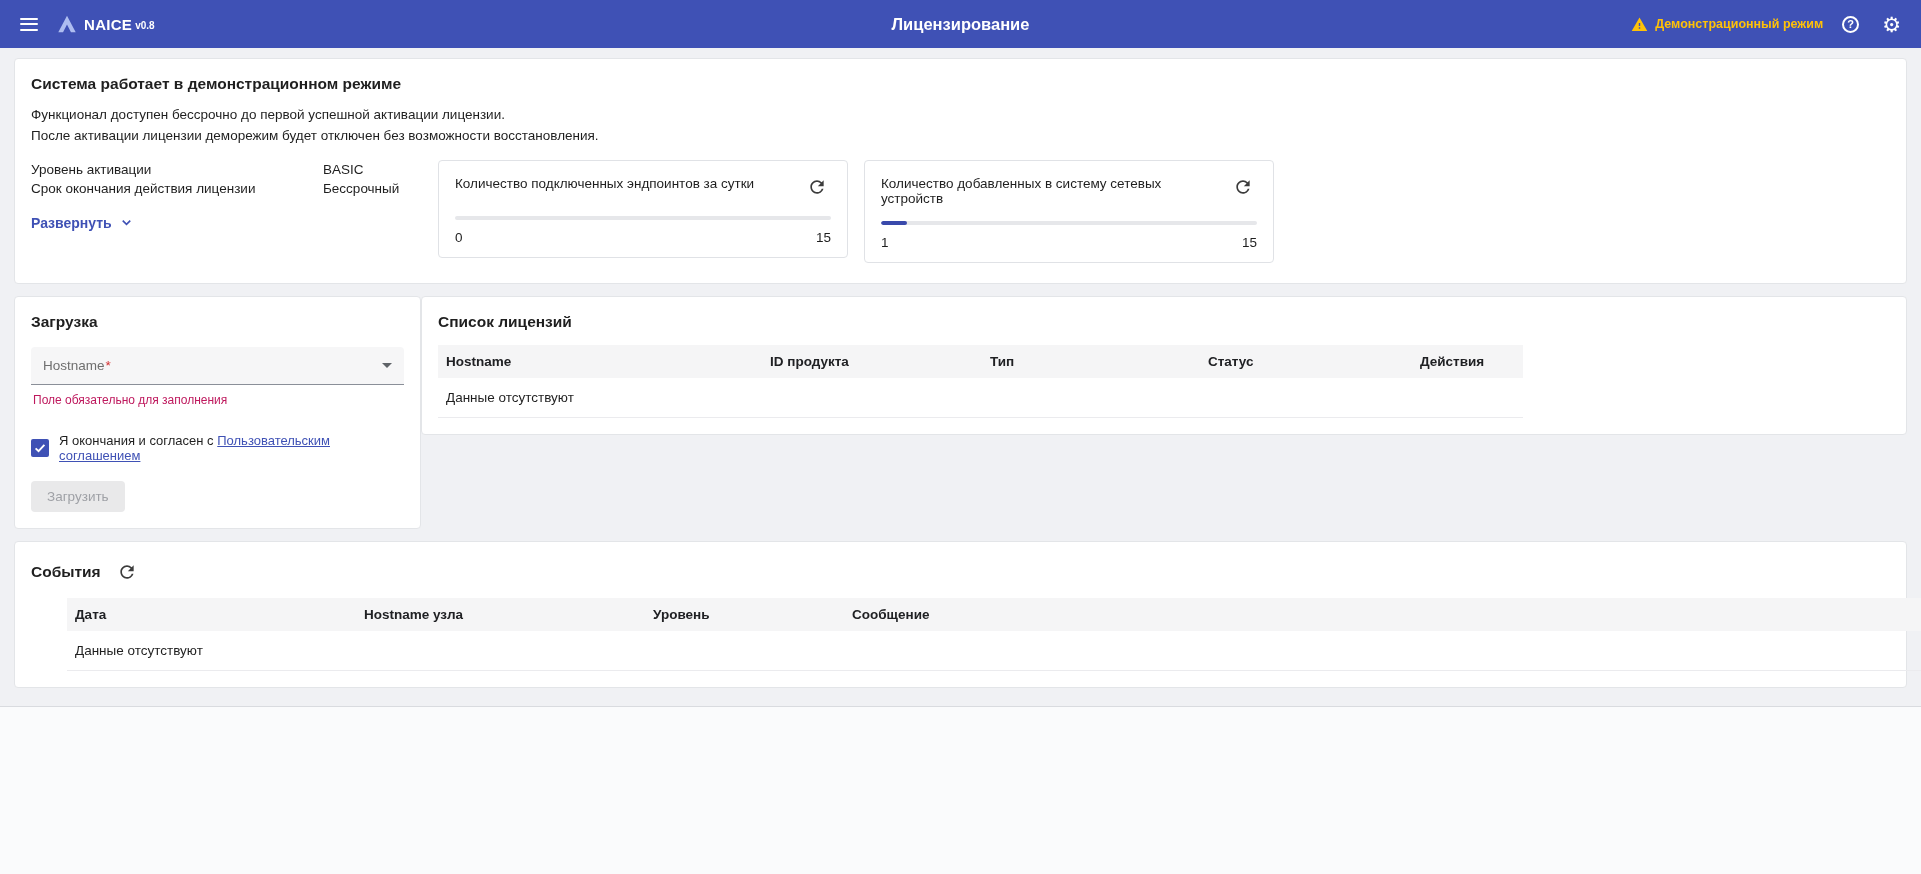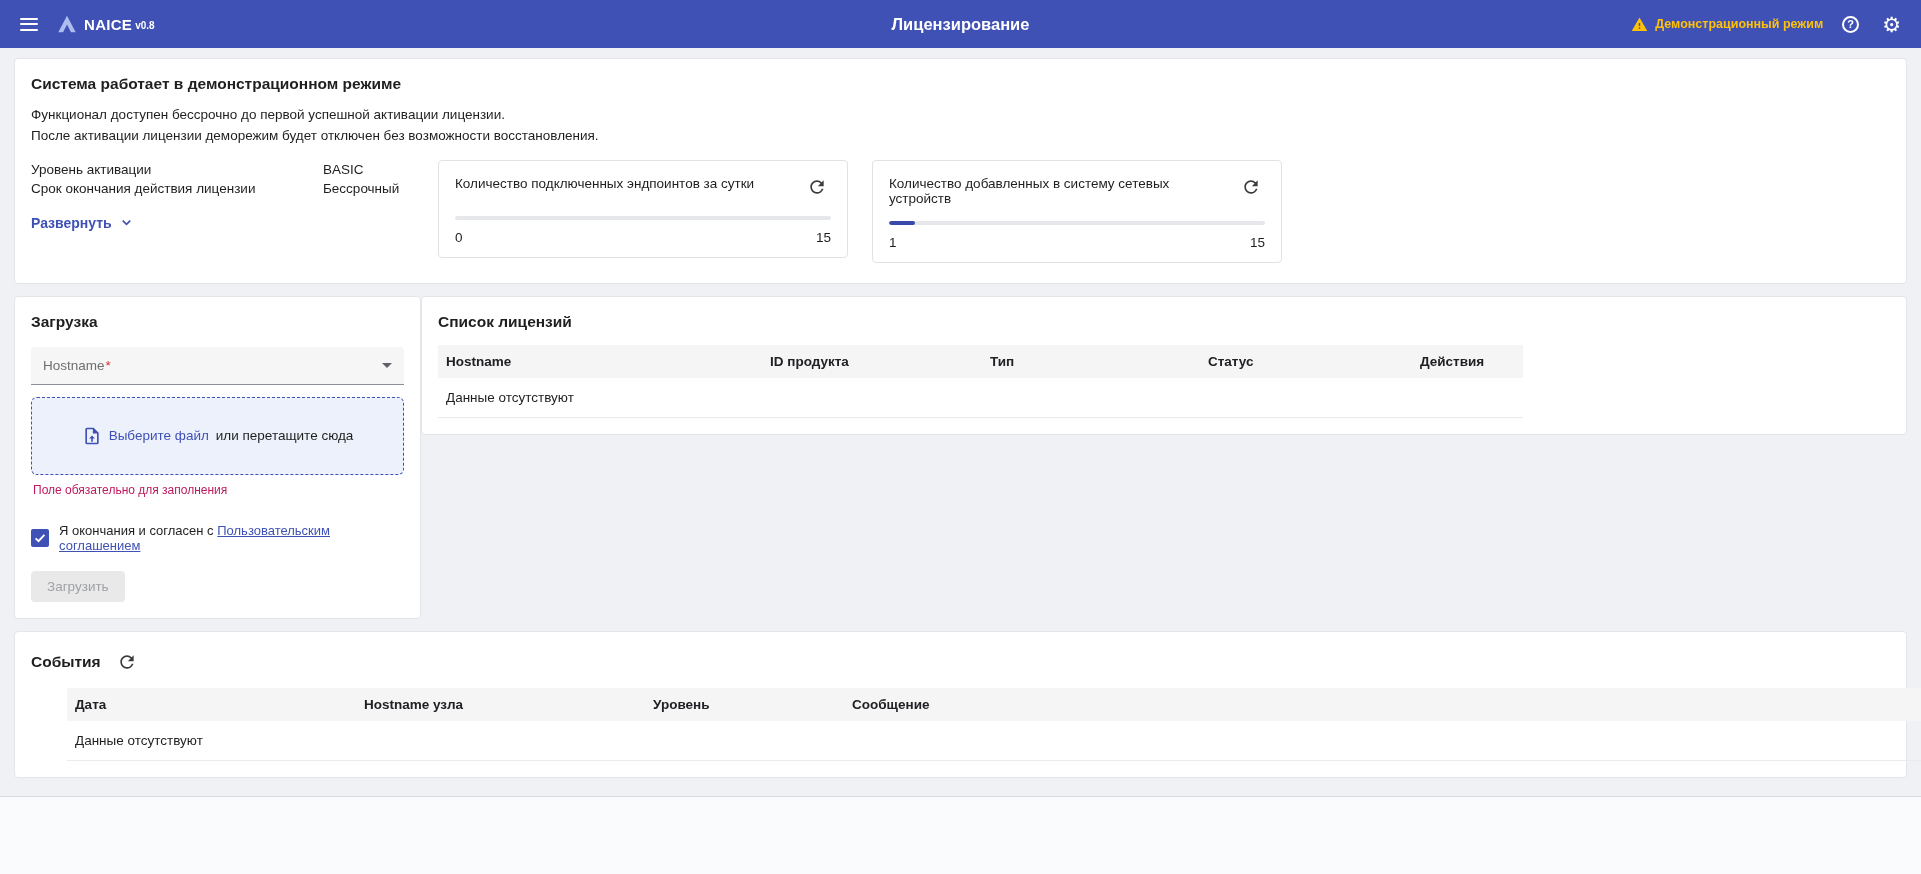--- a/index.html
+++ b/index.html
@@ -49,21 +49,21 @@
   .banner-title { font-size: 15.5px; font-weight: bold; margin-bottom: 12px; }
   .banner-desc { font-size: 13.5px; line-height: 1.55; }
   .banner-row { display: flex; margin-top: 13px; }
   .license-info { width: 407px; flex-shrink: 0; }
   .info-row { display: flex; font-size: 13.5px; line-height: 1.45; }
   .info-label { width: 292px; }
   .expand-link {
     display: inline-flex; align-items: center; gap: 7px;
     color: #3f51b5; font-weight: bold; font-size: 14px; margin-top: 16px; cursor: pointer;
   }
-  .stats { display: flex; gap: 24px; justify-content: flex-end; }
+  .stats { display: flex; gap: 16px; justify-content: flex-end; }
   .stat-card { width: 410px; border: 1px solid #e0e2e6; border-radius: 4px; padding: 12px 16px; align-self: flex-start; }
   .stat-head { display: flex; justify-content: space-between; align-items: flex-start; gap: 10px; }
   .stat-label { font-size: 13.5px; padding-top: 3px; }
   .bar { height: 4px; background: #e6e7ea; border-radius: 2px; margin-top: 15px; overflow: hidden; }
   .bar-fill { height: 100%; background: #3949ab; border-radius: 2px; width: 0; }
   .stat-range { display: flex; justify-content: space-between; font-size: 13.5px; margin-top: 10px; }
 
   
   .row2 { display: flex; align-items: flex-start; }
   .upload-card { width: 407px; flex-shrink: 0; padding: 16px; }
@@ -232,29 +232,20 @@
 
   <div class="row2">
     <section class="card upload-card">
       <div class="section-title">Загрузка</div>
 
       <div class="select-field">
         <span class="select-label"><span>Hostname</span><span class="req">*</span></span>
         <span class="caret"></span>
       </div>
 
-      <div class="dropzone">
-        <span style="display:inline-flex;">
-          <svg viewBox="0 0 24 24" width="20" height="20">
-              <path fill="#3f51b5" d="M14 2H6a2 2 0 0 0-2 2v16a2 2 0 0 0 2 2h12a2 2 0 0 0 2-2V8l-6-6zm4 18H6V4h7v5h5v11zm-7-1h2v-4h2.5L12 11.5 8.5 15H11v4z"></path>
-            </svg>
-        </span>
-        <span class="dz-link">Выберите файл</span>
-        <span class="dz-text">или перетащите сюда</span>
-      </div>
 
       <div class="field-error">Поле обязательно для заполнения</div>
 
       <div class="agree-row">
         <span class="checkbox">
           <svg viewBox="0 0 24 24" width="14" height="14">
               <path fill="none" stroke="#fff" stroke-width="3.2" d="M4.5 12.5l5 5L19.5 6.5"></path>
             </svg>
         </span>
         <span class="agree-text">

